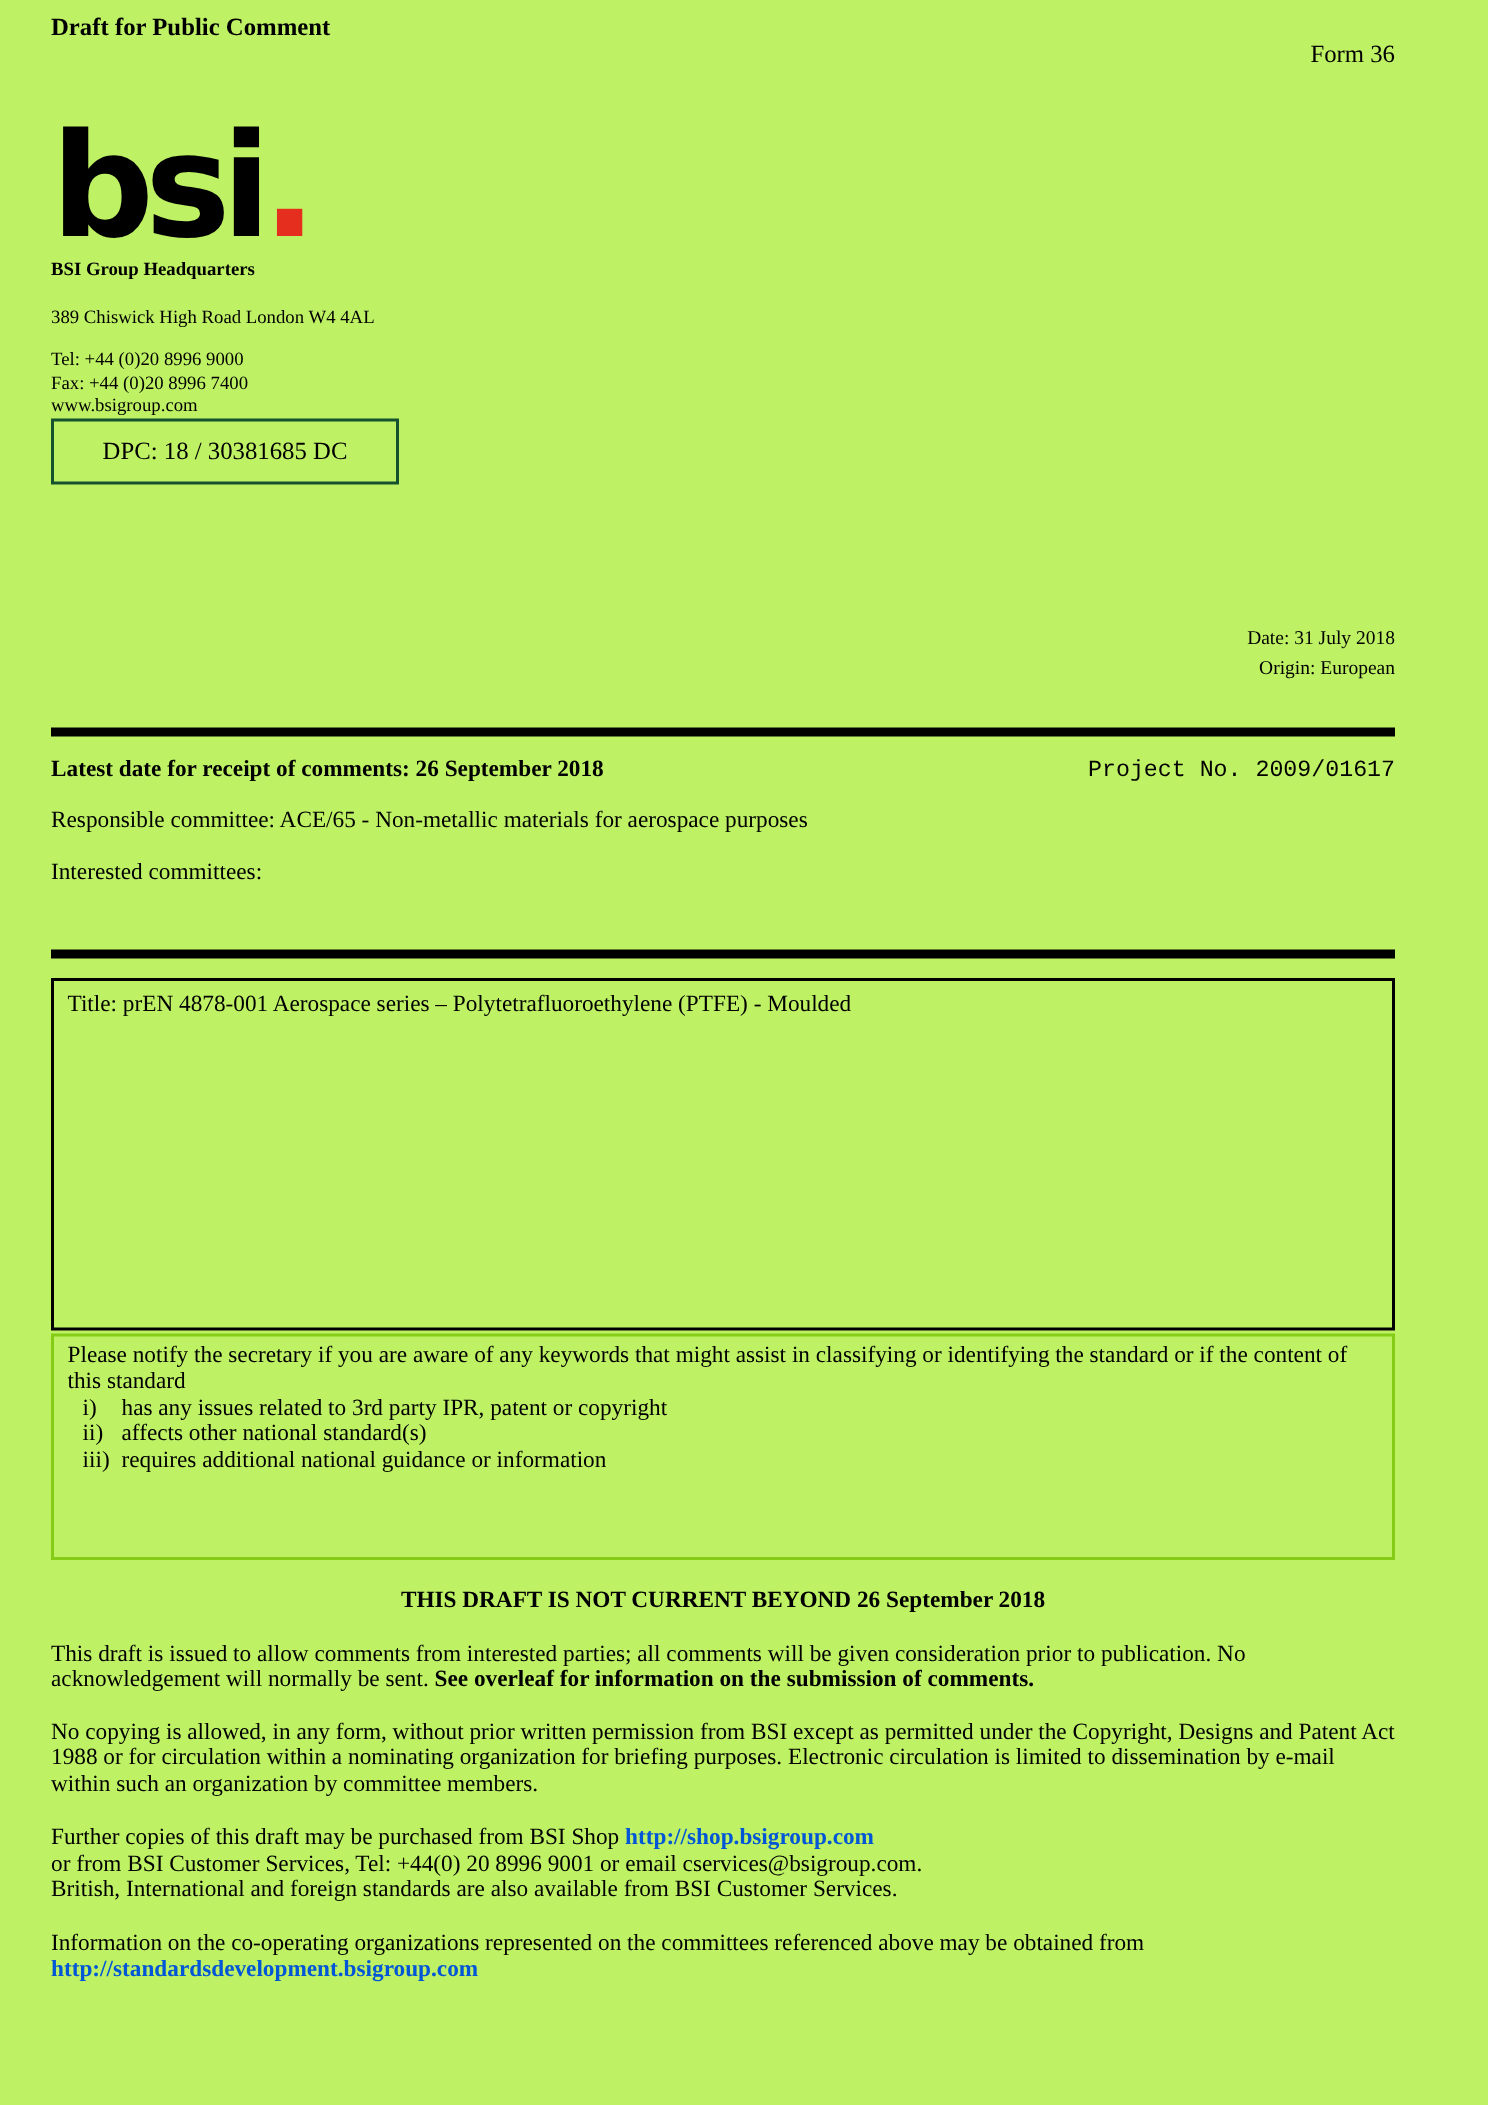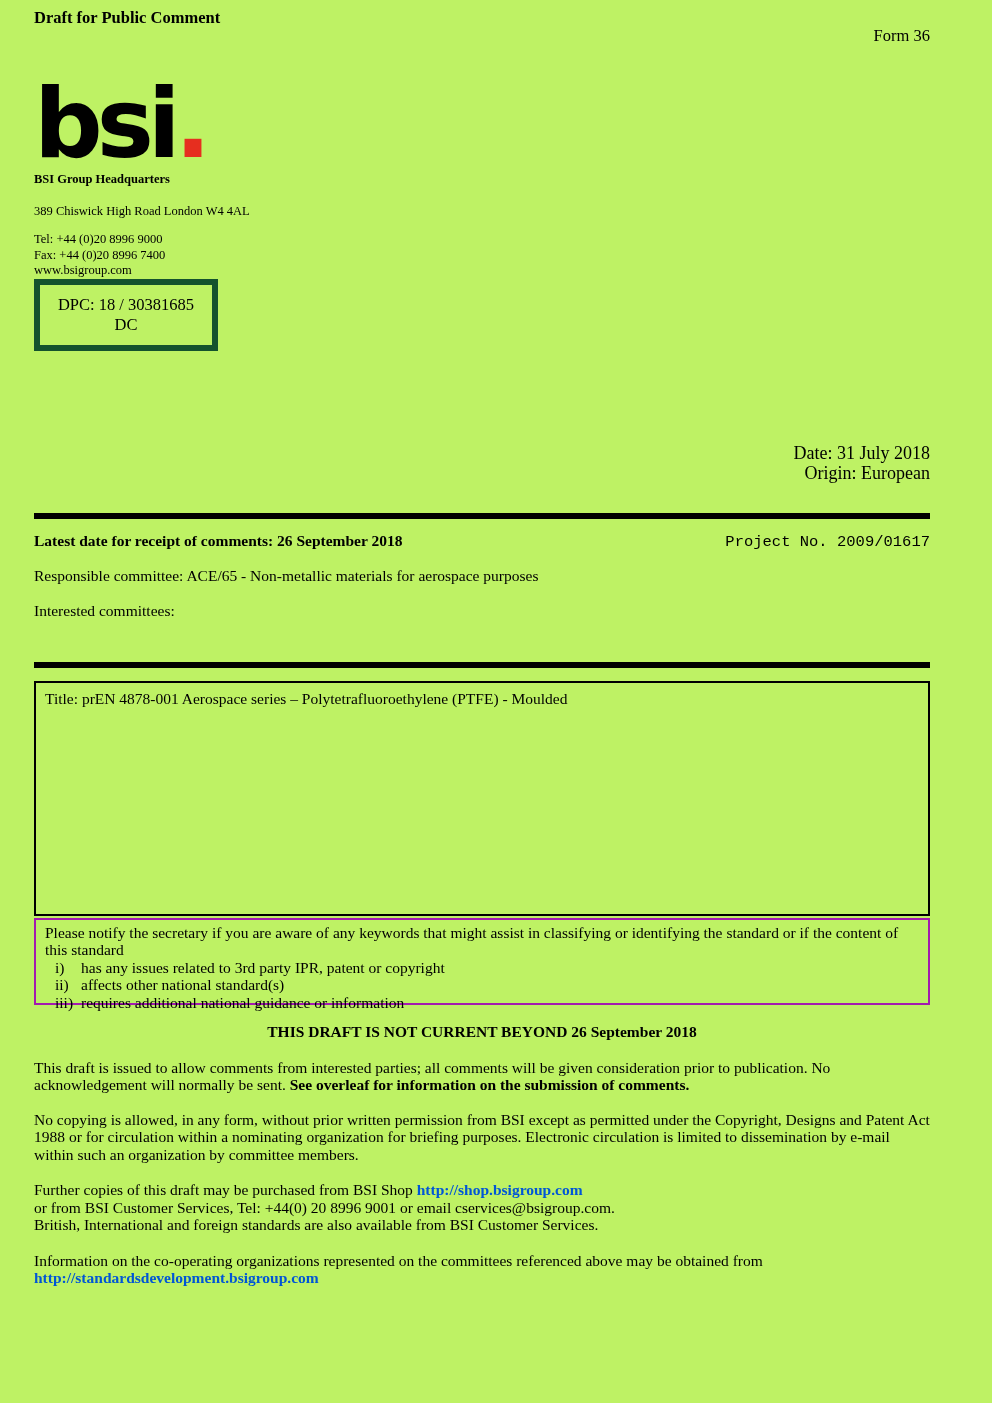--- a/index.html
+++ b/index.html
@@ -27,27 +27,27 @@
     letter-spacing: -6px;
     margin-top: 4px;
   }
   .logo-dot { color: var(--color-logo_dot, #e62e1f); letter-spacing: 0; }
   .hq { font-size: 12.5px; font-weight: bold; }
   .address { font-size: 12.5px; margin-top: 17px; }
   .telfax { font-size: 12.5px; margin-top: 13px; line-height: 15.5px; }
 
   .header-right { text-align: right; }
   .dpc-box {
-    border: 6px solid #14532d;
-    width: 184px;
+    border: 2px solid #14532d;
+    width: 232px;
     padding: 10px 6px;
     text-align: center;
     font-size: 16.5px;
   }
-  .date-origin { margin-top: 92px; font-size: 18px; line-height: 20px; }
+  .date-origin { margin-top: 92px; font-size: 13px; line-height: 20px; }
 
   .rule { height: 6px; background: var(--color-rule, #000); }
   .rule-1 { margin-top: 30px; }
   .rule-2 { margin-top: 42px; }
   .rule-3 { margin-top: 134px; }
 
   .meta-row { display: flex; justify-content: space-between; align-items: baseline; margin-top: 13px; }
   .latest-date { font-weight: bold; font-size: 15.5px; }
   .project-no { font-size: 15.5px; font-family: Liberation Mono, monospace; }
   .committee { font-size: 15.5px; margin-top: 16px; }
@@ -55,22 +55,22 @@
 
   .title-box {
     margin-top: 13px;
     border: 2px solid #000;
     height: 235px;
     padding: 7px 9px;
     font-size: 15.5px;
   }
   .keywords-box {
     margin-top: 2px;
-    border: 2px solid #a21caf;
-    height: 87px;
+    border: 2px solid #84cc16;
+    height: 151px;
     padding: 4px 9px;
     font-size: 15.5px;
     line-height: 17.5px;
   }
   .kw-item { padding-left: 10px; display: flex; }
   .kw-num { width: 26px; flex: 0 0 26px; }
 
   .warning { margin-top: 16px; text-align: center; font-weight: bold; font-size: 15.5px; line-height: 21px; }
 
   .para { font-size: 15.5px; line-height: 17.5px; margin-top: 17px; }

